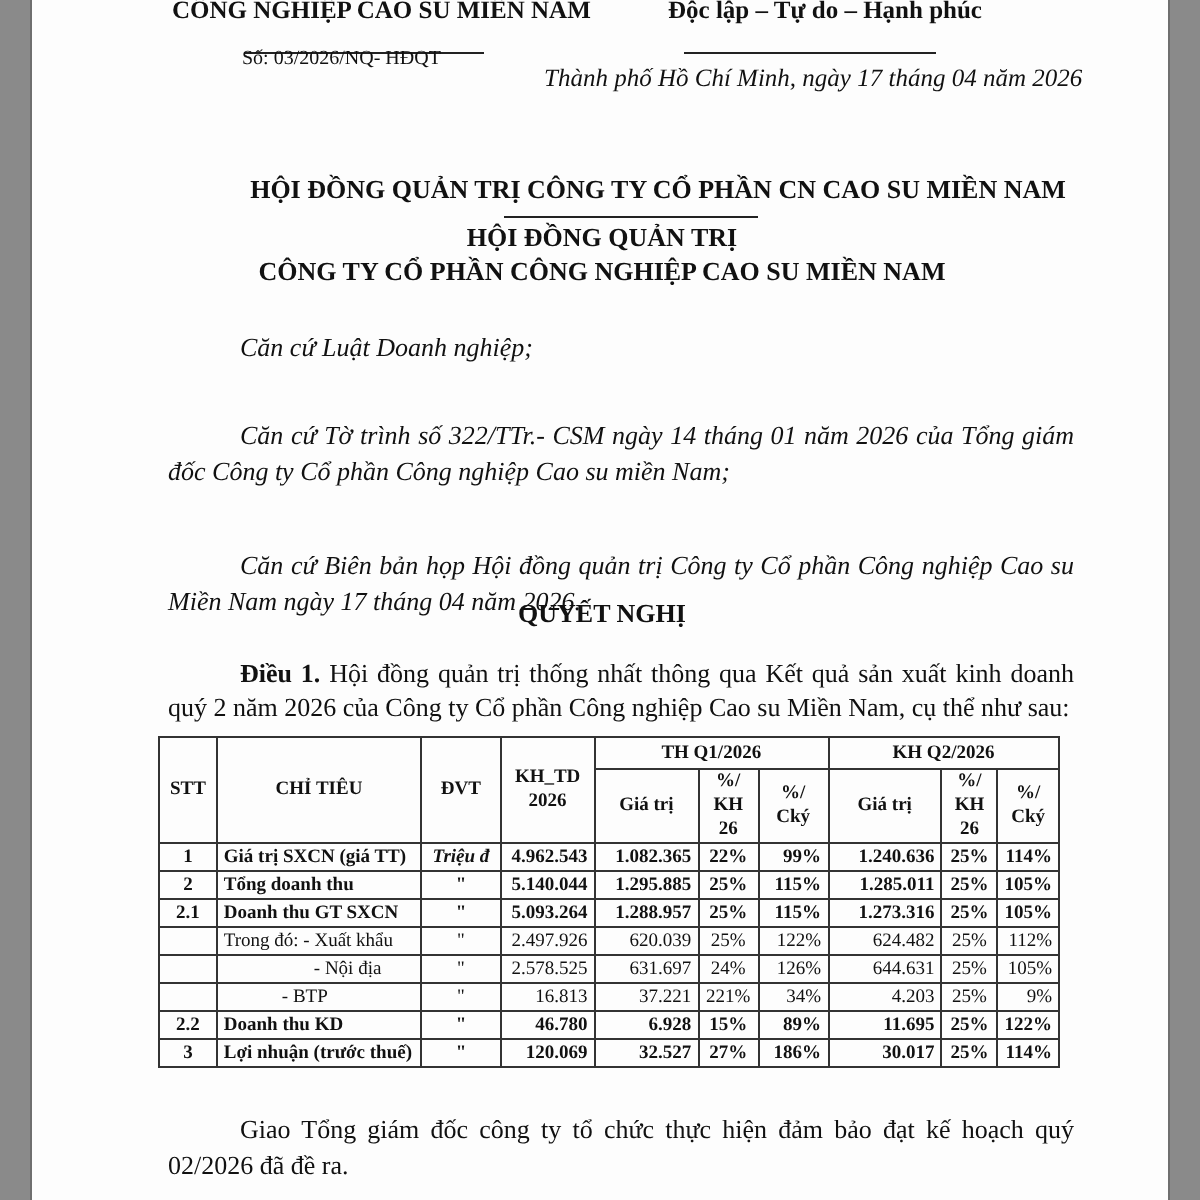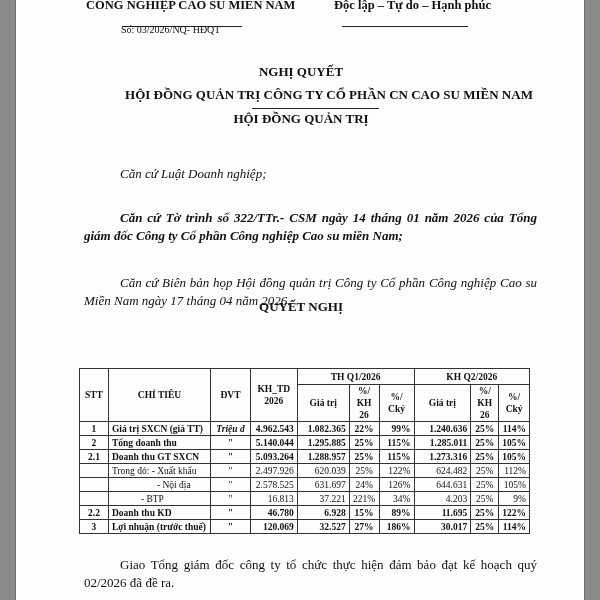--- a/index.html
+++ b/index.html
@@ -46,32 +46,34 @@
 <body>
 
 <div class="page">
 
   <div class="abs hdr-left">CÔNG NGHIỆP CAO SU MIỀN NAM</div>
   <div class="abs hdr-right">Độc lập – Tự do – Hạnh phúc</div>
   <div class="rule" style="left:106px; top:26px; width:120px;"></div>
   <div class="rule" style="left:326px; top:26px; width:126px;"></div>
 
   <div class="abs docno">Số: 03/2026/NQ- HĐQT</div>
-
-  <div class="abs center t1">NGHỊ QUYẾT</div>
+  <div class="abs docdate">Thành phố Hồ Chí Minh, ngày 17 tháng 04 năm 2026</div>
+
   <div class="abs center t2">HỘI ĐỒNG QUẢN TRỊ CÔNG TY CỔ PHẦN CN CAO SU MIỀN NAM</div>
   <div class="rule" style="left:236px; top:108px; width:127px;"></div>
   <div class="abs center" style="top:111px; font-size:13px; font-weight:bold;">HỘI ĐỒNG QUẢN TRỊ</div>
+  <div class="abs center" style="top:128px; font-size:13px; font-weight:bold;">CÔNG TY CỔ PHẦN CÔNG NGHIỆP CAO SU MIỀN NAM</div>
 
   <div class="para" style="top:165px;">Căn cứ Luật Doanh nghiệp;</div>
-  <div class="para" style="top:209px; text-align:justify;font-weight:bold;">Căn cứ Tờ trình số 322/TTr.- CSM  ngày 14 tháng 01 năm 2026 của Tổng giám đốc Công ty Cổ phần Công nghiệp Cao su miền Nam;</div>
+  <div class="para" style="top:209px; text-align:justify;">Căn cứ Tờ trình số 322/TTr.- CSM  ngày 14 tháng 01 năm 2026 của Tổng giám đốc Công ty Cổ phần Công nghiệp Cao su miền Nam;</div>
   <div class="para" style="top:250px; text-align:justify;margin-top:24px;">Căn cứ Biên bản họp Hội đồng quản trị Công ty Cổ phần Công nghiệp Cao su Miền Nam ngày 17 tháng 04 năm 2026.</div>
 
   <div class="abs center resolve-title">QUYẾT NGHỊ</div>
 
+  <div class="art" style="top:328px;"><span class="b">Điều 1.</span><span> Hội đồng quản trị thống nhất thông qua Kết quả sản xuất kinh doanh quý 2 năm 2026 của Công ty Cổ phần Công nghiệp Cao su Miền Nam, cụ thể như sau:</span></div>
 
   <table class="data">
     <colgroup>
       <col style="width:29px">
         <col style="width:103px">
         <col style="width:40px">
         <col style="width:47px">
       <col style="width:52px">
         <col style="width:30px">
         <col style="width:35px">

